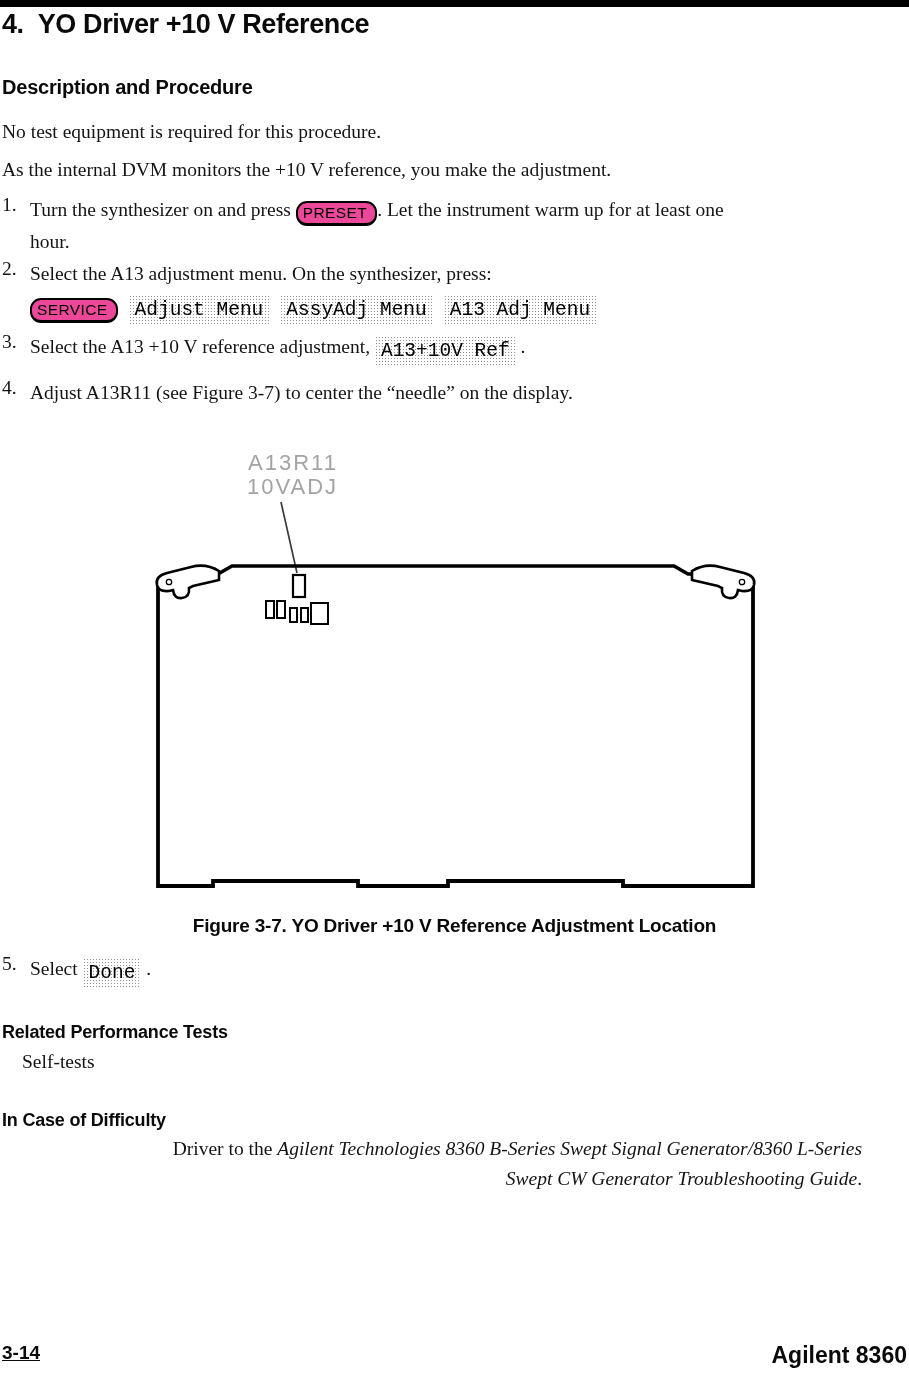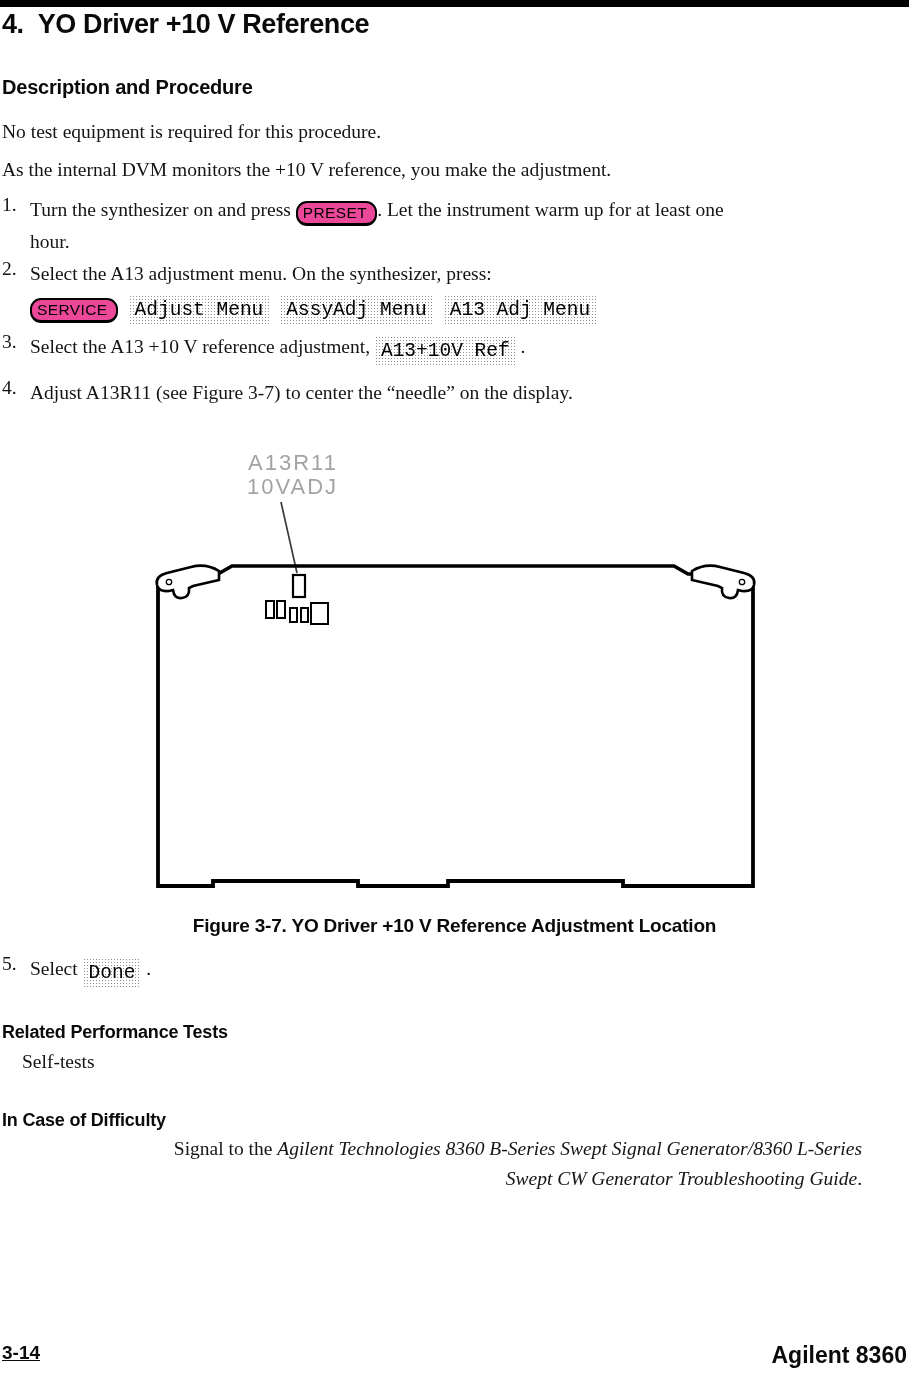--- a/index.html
+++ b/index.html
@@ -149,20 +149,20 @@
 
 <div class="step" style="top:953px;">
   <span class="num">5.</span>
   <span class="content"><span>Select </span><span class="softkey">Done</span><span> .</span></span>
 </div>
 
 <div class="h3" style="top:1010px;">Related Performance Tests</div>
 <div class="para indent" style="top:1047px;">Self-tests</div>
 
 <div class="h3" style="top:1098px;">In Case of Difficulty</div>
-<div class="para indent" style="top:1134px; width:840px;"><span>Signal to the </span><span class="it">Agilent Technologies 8360 B-Series Swept Signal Generator/8360 L-Series</span><br><span class="it">Swept CW Generator Troubleshooting Guide</span><span>.</span></div>
+<div class="para indent" style="top:1134px; width:840px;"><span>Driver to the </span><span class="it">Agilent Technologies 8360 B-Series Swept Signal Generator/8360 L-Series</span><br><span class="it">Swept CW Generator Troubleshooting Guide</span><span>.</span></div>
 
 <div class="footer">
   <div class="left">
     <span class="pageno">3-14</span>
   </div>
   <div class="brand">Agilent 8360</div>
 </div>
 
 </body></html>

